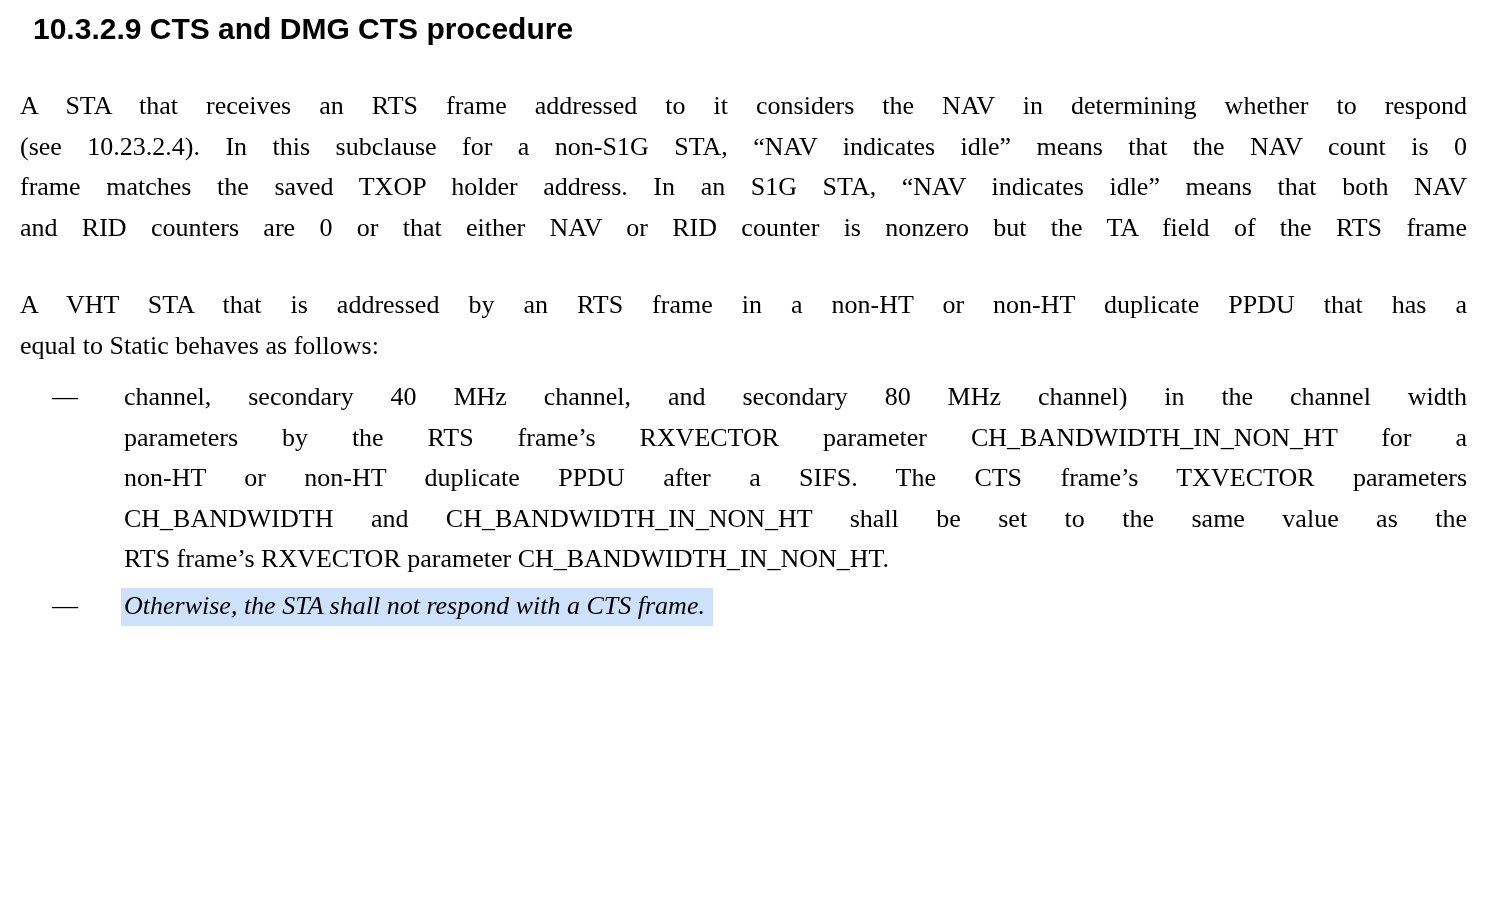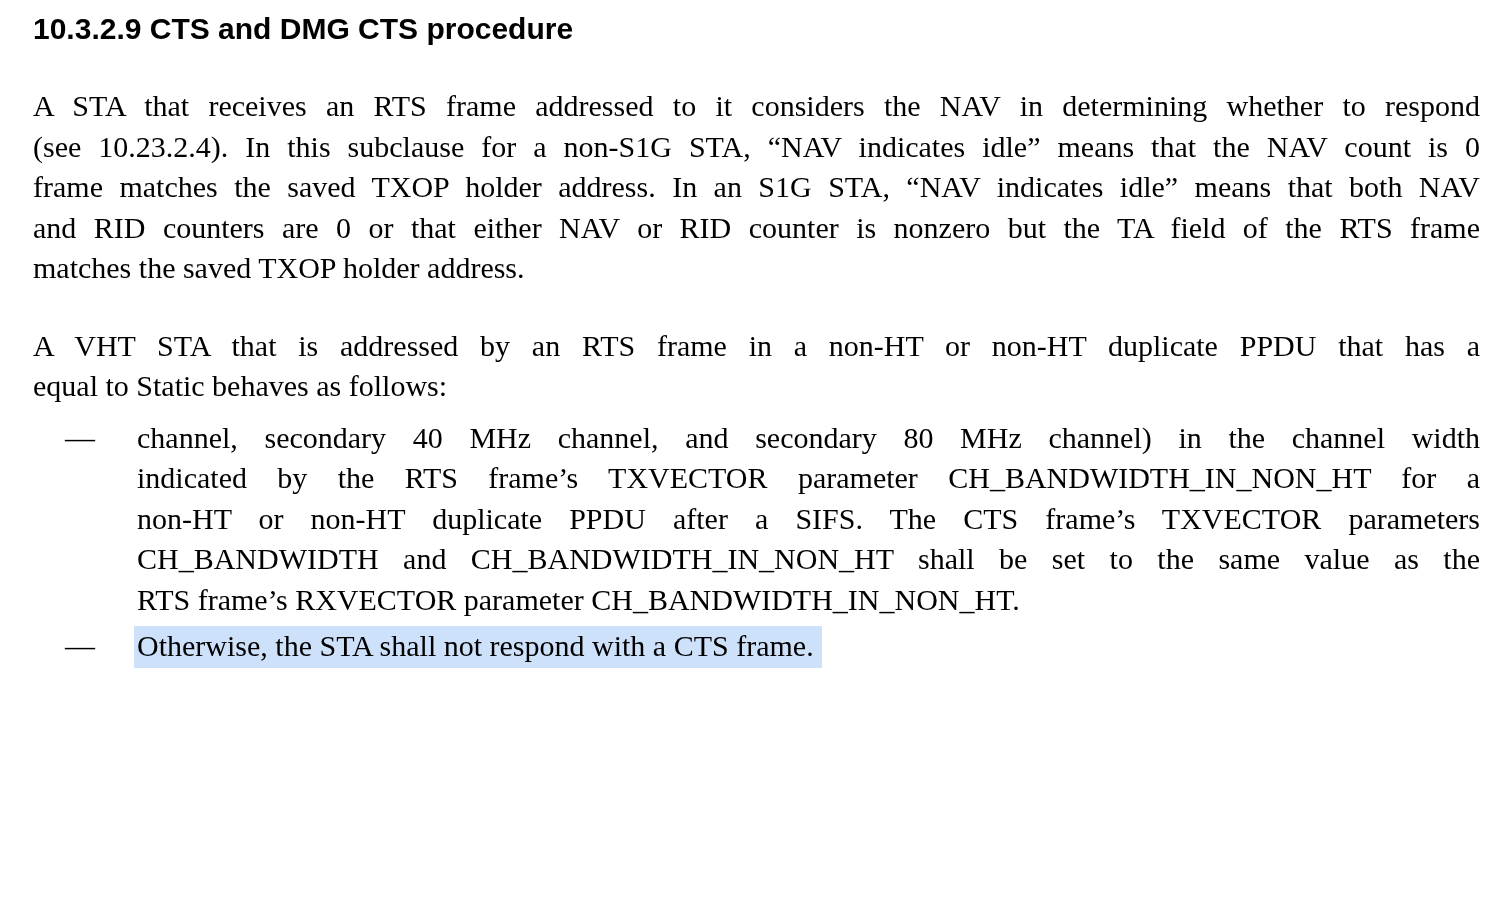--- a/index.html
+++ b/index.html
@@ -22,23 +22,23 @@
     position: absolute;
     left: 33px; top: 12px;
     font-family: "Liberation Sans", sans-serif;
     font-weight: bold;
     font-size: 30px;
     letter-spacing: 0px;
     white-space: nowrap;
   }
   .body-text {
     position: absolute;
-    left: 33px; top: 86px;
+    left: 20px; top: 86px;
     width: 1447px;
-    font-size: 30px;
+    font-size: 26px;
     line-height: 40.5px;
   }
   .para + .para { margin-top: 37px; font-family: Liberation Serif, serif; }
   .line {
     white-space: nowrap;
     text-align: justify;
     text-align-last: justify;
   }
   .line.last {
     text-align: justify;
@@ -52,45 +52,45 @@
   .list-item + .list-item { margin-top: 6px; }
   .bullet {
     position: absolute;
     left: 32px; top: 0;
     width: 40px;
   }
   .highlight {
     background: var(--hl, #cee1fb);
     padding: 3px 8px 6px 3px;
     margin-left: -3px;
+    font-style: italic;
   }
 </style>
 </head>
 <body style="color: rgb(0, 0, 0);">
 
 <div class="page">
   <h1 class="heading">10.3.2.9 CTS and DMG CTS procedure</h1>
 
   <div class="body-text" id="body-text">
       <div class="para">
         <div class="line">A STA that receives an RTS frame addressed to it considers the NAV in determining whether to respond</div>
         <div class="line">(see 10.23.2.4). In this subclause for a non-S1G STA, “NAV indicates idle” means that the NAV count is 0</div>
         <div class="line">frame matches the saved TXOP holder address. In an S1G STA, “NAV indicates idle” means that both NAV</div>
         <div class="line">and RID counters are 0 or that either NAV or RID counter is nonzero but the TA field of the RTS frame</div>
-        <div class="line last">matches the saved TXOP holder address.</div>
       </div>
       <div class="para">
         <div class="line">A VHT STA that is addressed by an RTS frame in a non-HT or non-HT duplicate PPDU that has a</div>
         <div class="line last">equal to Static behaves as follows:</div>
       </div>
       <div class="dash-list">
         <div class="list-item">
           <span class="bullet">—</span>
           <div class="line">channel, secondary 40 MHz channel, and secondary 80 MHz channel) in the channel width</div>
-          <div class="line">indicated by the RTS frame’s TXVECTOR parameter CH_BANDWIDTH_IN_NON_HT for a</div>
+          <div class="line">parameters by the RTS frame’s RXVECTOR parameter CH_BANDWIDTH_IN_NON_HT for a</div>
           <div class="line">non-HT or non-HT duplicate PPDU after a SIFS. The CTS frame’s TXVECTOR parameters</div>
           <div class="line">CH_BANDWIDTH and CH_BANDWIDTH_IN_NON_HT shall be set to the same value as the</div>
           <div class="line last">RTS frame’s RXVECTOR parameter CH_BANDWIDTH_IN_NON_HT.</div>
         </div>
         <div class="list-item">
           <span class="bullet">—</span>
           <div class="line last"><span class="highlight">Otherwise, the STA shall not respond with a CTS frame.</span></div>
         </div>
       </div>
     </div>

